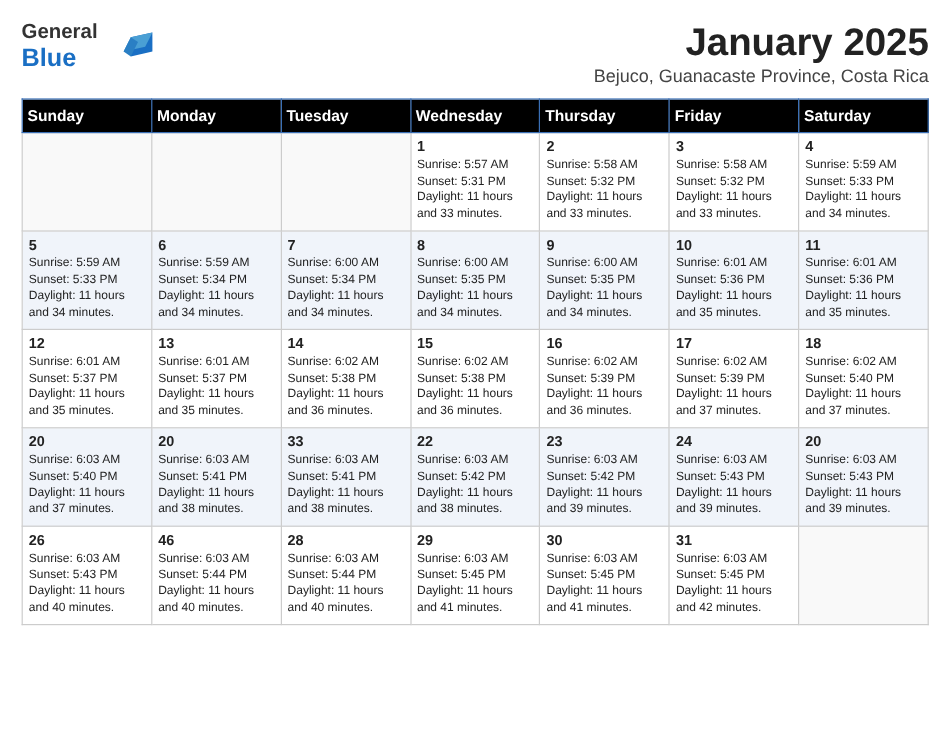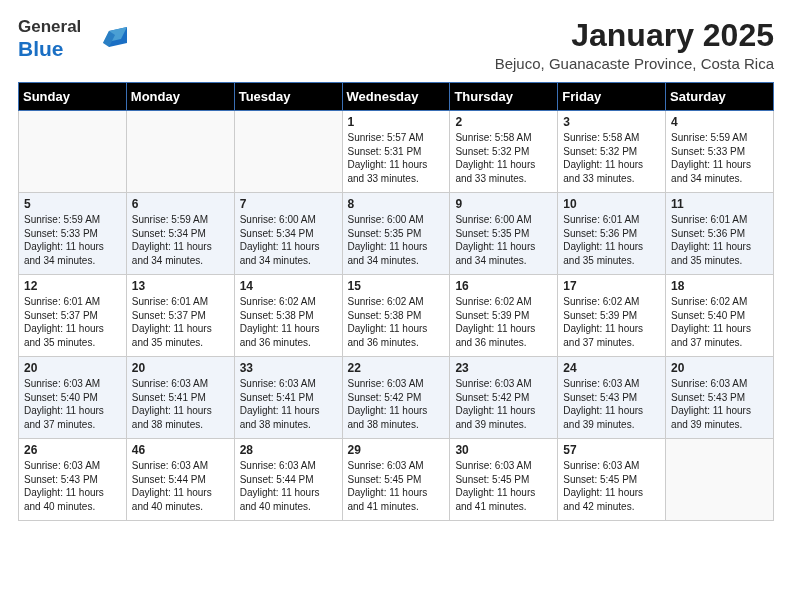--- a/index.html
+++ b/index.html
@@ -265,20 +265,20 @@
           </td>
           <td>
             <span class="day-number">29</span>
             <div class="day-info">Sunrise: 6:03 AM<br>Sunset: 5:45 PM<br>Daylight: 11 hours<br>and 41 minutes.</div>
           </td>
           <td>
             <span class="day-number">30</span>
             <div class="day-info">Sunrise: 6:03 AM<br>Sunset: 5:45 PM<br>Daylight: 11 hours<br>and 41 minutes.</div>
           </td>
           <td>
-            <span class="day-number">57</span>
+            <span class="day-number">31</span>
             <div class="day-info">Sunrise: 6:03 AM<br>Sunset: 5:45 PM<br>Daylight: 11 hours<br>and 42 minutes.</div>
           </td>
           <td class="empty-cell"></td>
         </tr>
       </tbody>
   </table>
 </div>
 
 </body></html>

